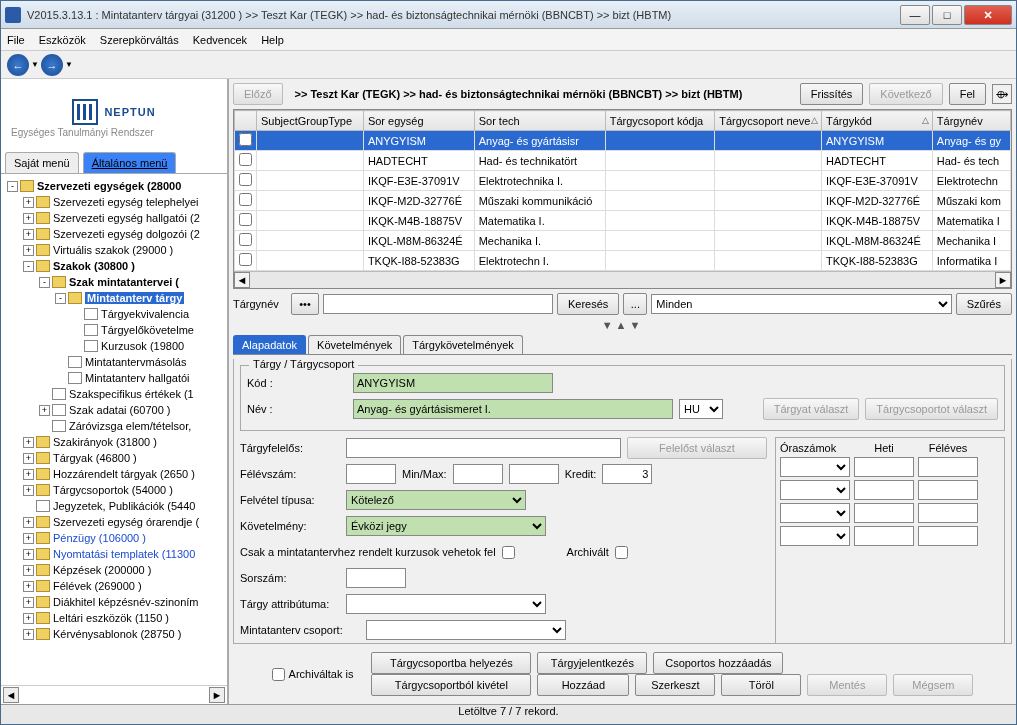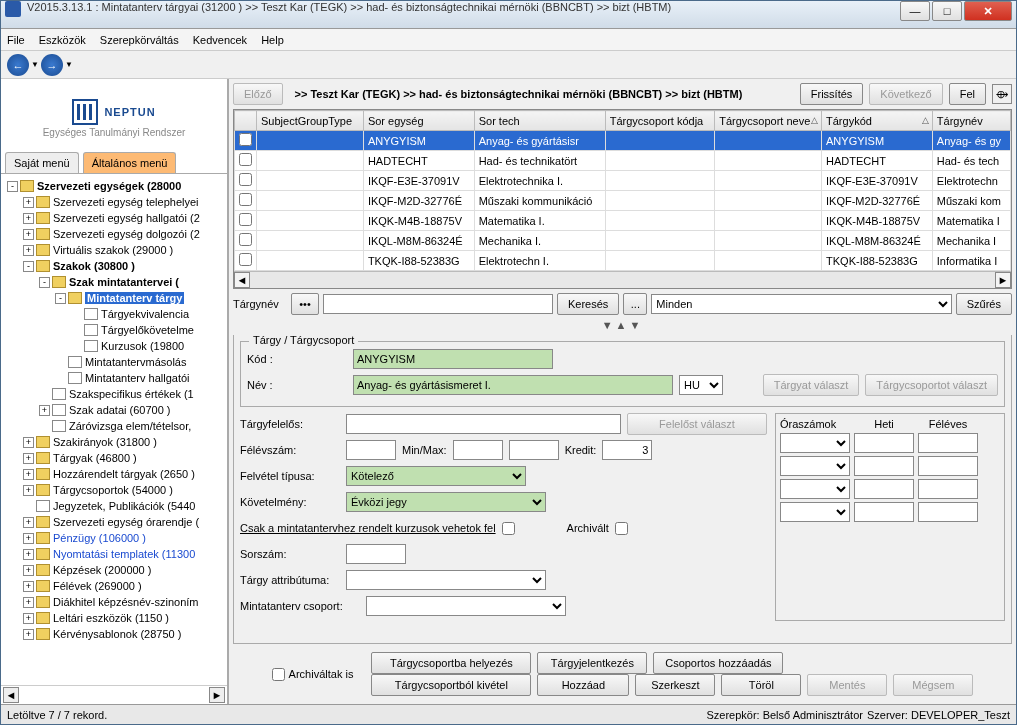--- a/index.html
+++ b/index.html
@@ -1,37 +1,37 @@
 <!DOCTYPE html>
 <html><head>
 <meta charset="utf-8">
 <style>
 * { box-sizing: border-box; margin: 0; padding: 0; font-family: Tahoma, Arial, sans-serif; font-size: 11px; }
 body { background: #e8e8e8; width: 1017px; height: 725px; overflow: hidden; }
 .window { width: 1017px; height: 725px; background: #f0f0f0; border: 1px solid #4a6a8a; display: flex; flex-direction: column; }
-.titlebar { height: 28px; background: linear-gradient(#e8f0f8, #d0dce8); display: flex; padding: 0 4px; border-bottom: 1px solid #999; }
+.titlebar { height: 28px; background: linear-gradient(#e8f0f8, #d0dce8); display: flex; align-items: center; padding: 0 4px; border-bottom: 1px solid #999; }
 .titlebar-icon { width: 16px; height: 16px; background: #2a5aa8; margin-right: 6px; border-radius: 2px; }
 .titlebar-text { flex: 1; color: #333; }
 .win-buttons { display: flex; gap: 2px; }
 .win-btn { width: 30px; height: 20px; border: 1px solid #888; background: linear-gradient(#f8f8f8,#e0e0e0); text-align: center; line-height: 18px; border-radius: 2px; }
 .win-btn.close { background: linear-gradient(#e06050,#d03020); color: #fff; width: 48px; font-weight: bold; }
 .menubar { height: 22px; display: flex; align-items: center; padding: 0 6px; gap: 14px; border-bottom: 1px solid #ccc; background: #f4f4f4; }
 .menubar span { color: #000; }
 .toolbar { height: 28px; display: flex; align-items: center; padding: 0 6px; gap: 2px; border-bottom: 1px solid #ccc; background: #f0f0f0; }
 .nav-btn { width: 22px; height: 22px; border-radius: 11px; background: radial-gradient(#3a7ad0,#1a4a90); color: #fff; text-align: center; line-height: 22px; font-weight: bold; }
 .main { flex: 1; display: flex; overflow: hidden; }
 .left-pane { width: 228px; display: flex; flex-direction: column; border-right: 2px solid #aaa; background: #fff; }
-.logo { padding: 20px 10px 6px; text-align: center; }
+.logo { padding: 20px 10px 6px; }
 .logo-main { font-size: 28px; font-weight: bold; color: #1a4a90; letter-spacing: 1px; display: flex; align-items: center; justify-content: center; }
 .logo-square { width: 26px; height: 26px; background: #fff; border: 2px solid #1a4a90; margin-right: 6px; display: inline-block; position: relative; }
 .logo-square::before { content:""; position:absolute; inset:3px; background: repeating-linear-gradient(90deg,#1a4a90 0 3px,#fff 3px 6px); }
 .logo-sub { font-size: 10px; color: #888; margin-top: 2px; }
 .left-tabs { display: flex; border-bottom: 1px solid #aaa; margin-top: 8px; }
 .left-tab { padding: 4px 8px; border: 1px solid #aaa; border-bottom: none; background: #eee; margin-left: 4px; border-radius: 3px 3px 0 0; }
-.left-tab.active { background: #fdba74; }
+.left-tab.active { background: #3b82f6; text-decoration: underline; }
 .tree { flex: 1; overflow: auto; padding: 4px 2px; }
 .tree-row { display: flex; align-items: center; height: 16px; white-space: nowrap; }
 .tree-exp { width: 11px; height: 11px; border: 1px solid #888; text-align: center; line-height: 9px; font-size: 9px; margin-right: 2px; flex-shrink: 0; background:#fff; }
 .tree-spacer { display:inline-block; flex-shrink:0; }
 .tree-icon { width: 14px; height: 12px; background: #f0d060; border: 1px solid #b09030; margin-right: 3px; flex-shrink: 0; }
 .tree-icon.page { background: #fff; border-color: #888; }
 .tree-label { white-space: nowrap; }
 .tree-label.bold { font-weight: bold; }
 .tree-label.blue { color: #1a4ad0; }
 .tree-row.selected .tree-label { background: #2a6ad0; color: #fff; padding: 0 2px; }
@@ -62,21 +62,21 @@
 .tab.active { background: #2a6ad0; color: #fff; border-color:#2a6ad0; }
 .form-panel { border: 1px solid #aaa; border-top: none; padding: 6px; background: #f0f0f0; flex:1; overflow:auto; }
 .form-row { display: flex; align-items: center; gap: 6px; margin-bottom: 4px; min-height: 22px; }
 .form-row label { min-width: 100px; }
 .green-input { background: #c0e0b0 !important; }
 .fieldset { border: 1px solid #aaa; padding: 6px; position: relative; }
 .fieldset-title { position: absolute; top: -8px; left: 8px; background: #f0f0f0; padding: 0 4px; }
 .hours-table { border:1px solid #aaa; padding:4px; }
 .hours-row { display:flex; gap:4px; margin-bottom:3px; }
 .btn-row { display:flex; gap:6px; justify-content:center; flex-wrap:wrap; padding:4px 0;}
-.statusbar { height: 20px; border-top: 1px solid #999; background: #e8e8e8; display: flex; align-items: center; padding: 0 6px; gap: 4px; }
+.statusbar { height: 20px; border-top: 1px solid #999; background: #e8e8e8; display: flex; align-items: center; padding: 0 6px; gap: 32px; flex-direction: column; }
 .collapse-handle { text-align:center; letter-spacing:3px; color:#555; }
 input[type=checkbox]{ width:13px; height:13px; }
 </style>
 </head>
 <body>
 
 <div class="window">
   <div class="titlebar">
     <div class="titlebar-icon"></div>
     <div class="titlebar-text">V2015.3.13.1 : Mintatanterv tárgyai (31200  )  &gt;&gt; Teszt Kar (TEGK) &gt;&gt; had- és biztonságtechnikai mérnöki (BBNCBT) &gt;&gt; bizt (HBTM)</div>
@@ -405,20 +405,25 @@
         <label>Tárgynév</label>
         <button class="btn" style="width:28px;padding:0">•••</button>
         <input class="input" style="flex: 0 0 230px;">
         <button class="btn">Keresés</button>
         <button class="btn" style="width:24px;padding:0">...</button>
         <select class="select" style="flex:1"><option>Minden</option></select>
         <button class="btn">Szűrés</button>
       </div>
       <div class="collapse-handle">▼▲▼</div>
 
+      <div class="tabs">
+        <div class="tab active">Alapadatok</div>
+        <div class="tab">Követelmények</div>
+        <div class="tab">Tárgykövetelmények</div>
+      </div>
 
       <div class="form-panel">
         <div class="fieldset" style="margin-bottom:6px;">
           <div class="fieldset-title">Tárgy / Tárgycsoport</div>
           <div class="form-row">
             <label>Kód :</label>
             <input class="input green-input" style="width: 200px;" value="ANYGYISM">
           </div>
           <div class="form-row">
             <label>Név :</label>
@@ -448,21 +453,21 @@
             </div>
             <div class="form-row">
               <label>Felvétel típusa:</label>
               <select class="select green-input" style="width:180px"><option>Kötelező</option></select>
             </div>
             <div class="form-row">
               <label>Követelmény:</label>
               <select class="select green-input" style="width:200px"><option>Évközi jegy</option></select>
             </div>
             <div class="form-row">
-              <label style="min-width:auto; flex:0 0 auto;text-decoration:underline;">Csak a mintatantervhez rendelt kurzusok vehetok fel</label>
+              <label style="min-width:auto; flex:0 0 auto;">Csak a mintatantervhez rendelt kurzusok vehetok fel</label>
               <input type="checkbox" style="">
               <div style="width:40px"></div>
               <label style="min-width:auto">Archivált</label>
               <input type="checkbox" style="">
             </div>
             <div class="form-row">
               <label>Sorszám:</label>
               <input class="input" style="width: 60px;">
             </div>
             <div class="form-row">

